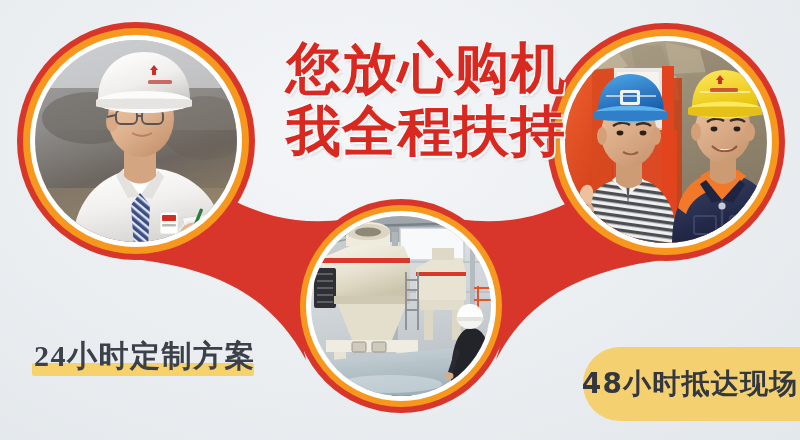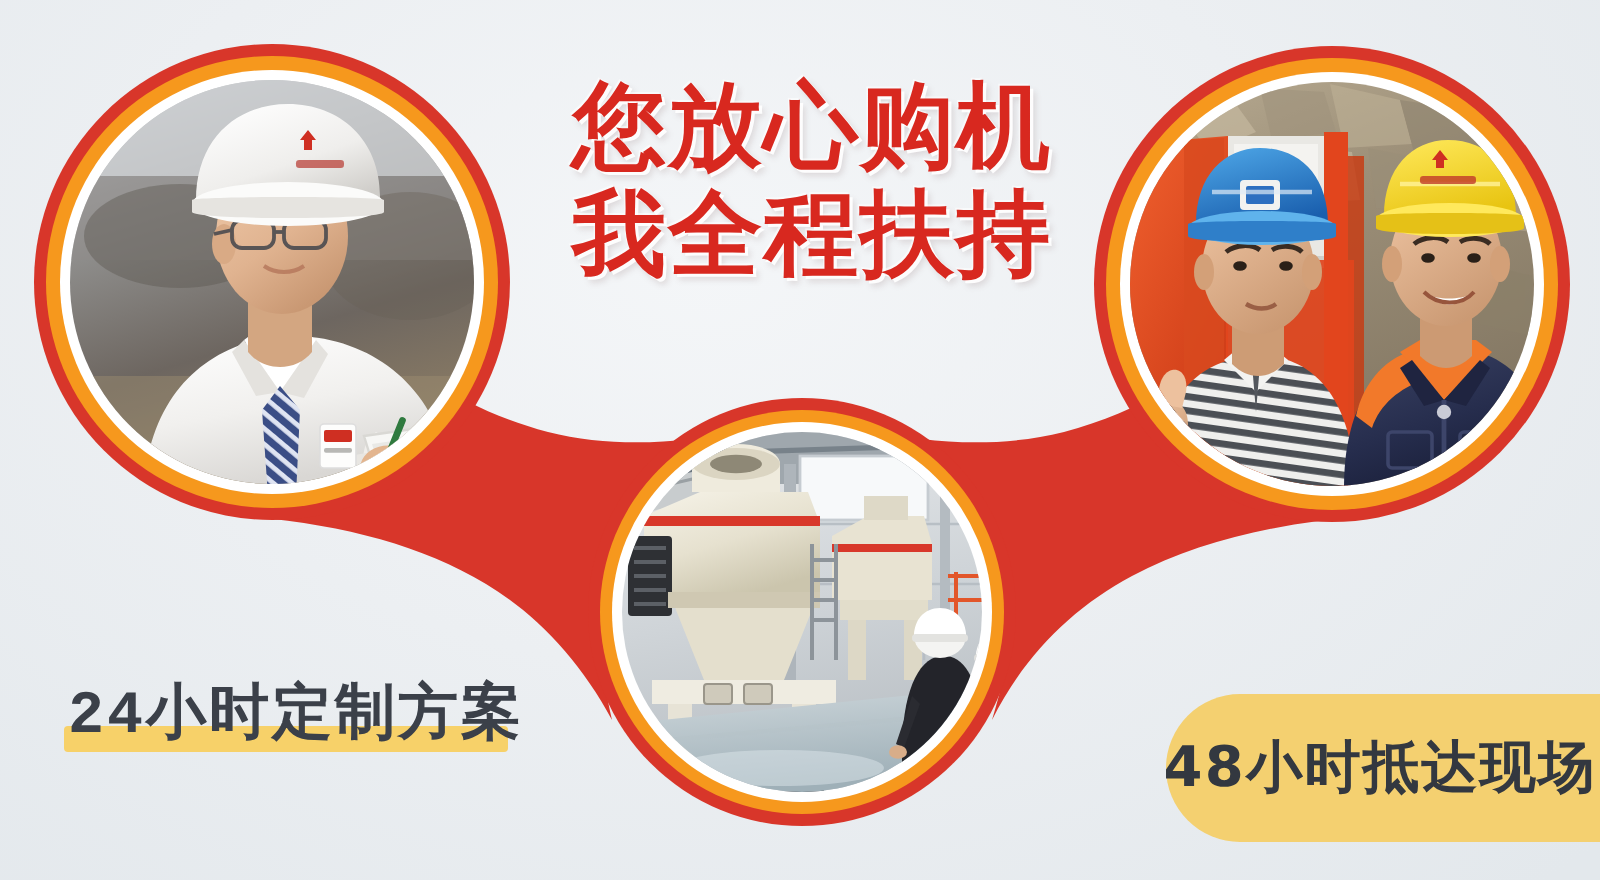--- a/index.html
+++ b/index.html
@@ -16,35 +16,35 @@
   
   #artwork{position:absolute;inset:0;width:800px;height:440px;display:block;}
 
   
   .headline{
     position:absolute;left:286px;top:36px;width:262px;
     text-align:left;z-index:40;
     font-family:"DejaVu Sans","Liberation Sans",sans-serif;
     font-weight:bold;
     color:#d8281f;
-    font-size:47px;
+    font-size:55px;
     line-height:1.17;
     letter-spacing:1px;
     text-shadow:
        1.6px 1.6px 0 rgba(255,255,255,.92),
       -0.8px -0.8px 0 rgba(255,255,255,.55),
        2.6px 2.8px 3px rgba(120,90,90,.18);
     white-space:nowrap;
   }
   .headline .l2{display:block;font-family:Liberation Serif, serif;}
 
   
   .cap-left{
     position:absolute;left:34px;top:336px;z-index:40;
-    font-family:Liberation Mono, monospace;
+    font-family:Liberation Serif, serif;
     text-align:right;
   }
   .cap-left .txt{
     position:relative;z-index:2;
     font-size:30px;font-weight:bold;color:#3b4049;letter-spacing:1.5px;
     white-space:nowrap;
   }
   .cap-left .hl{
     position:absolute;left:-2px;bottom:1px;width:222px;height:13px;
     background:#f7d169;border-radius:2px;z-index:1;

